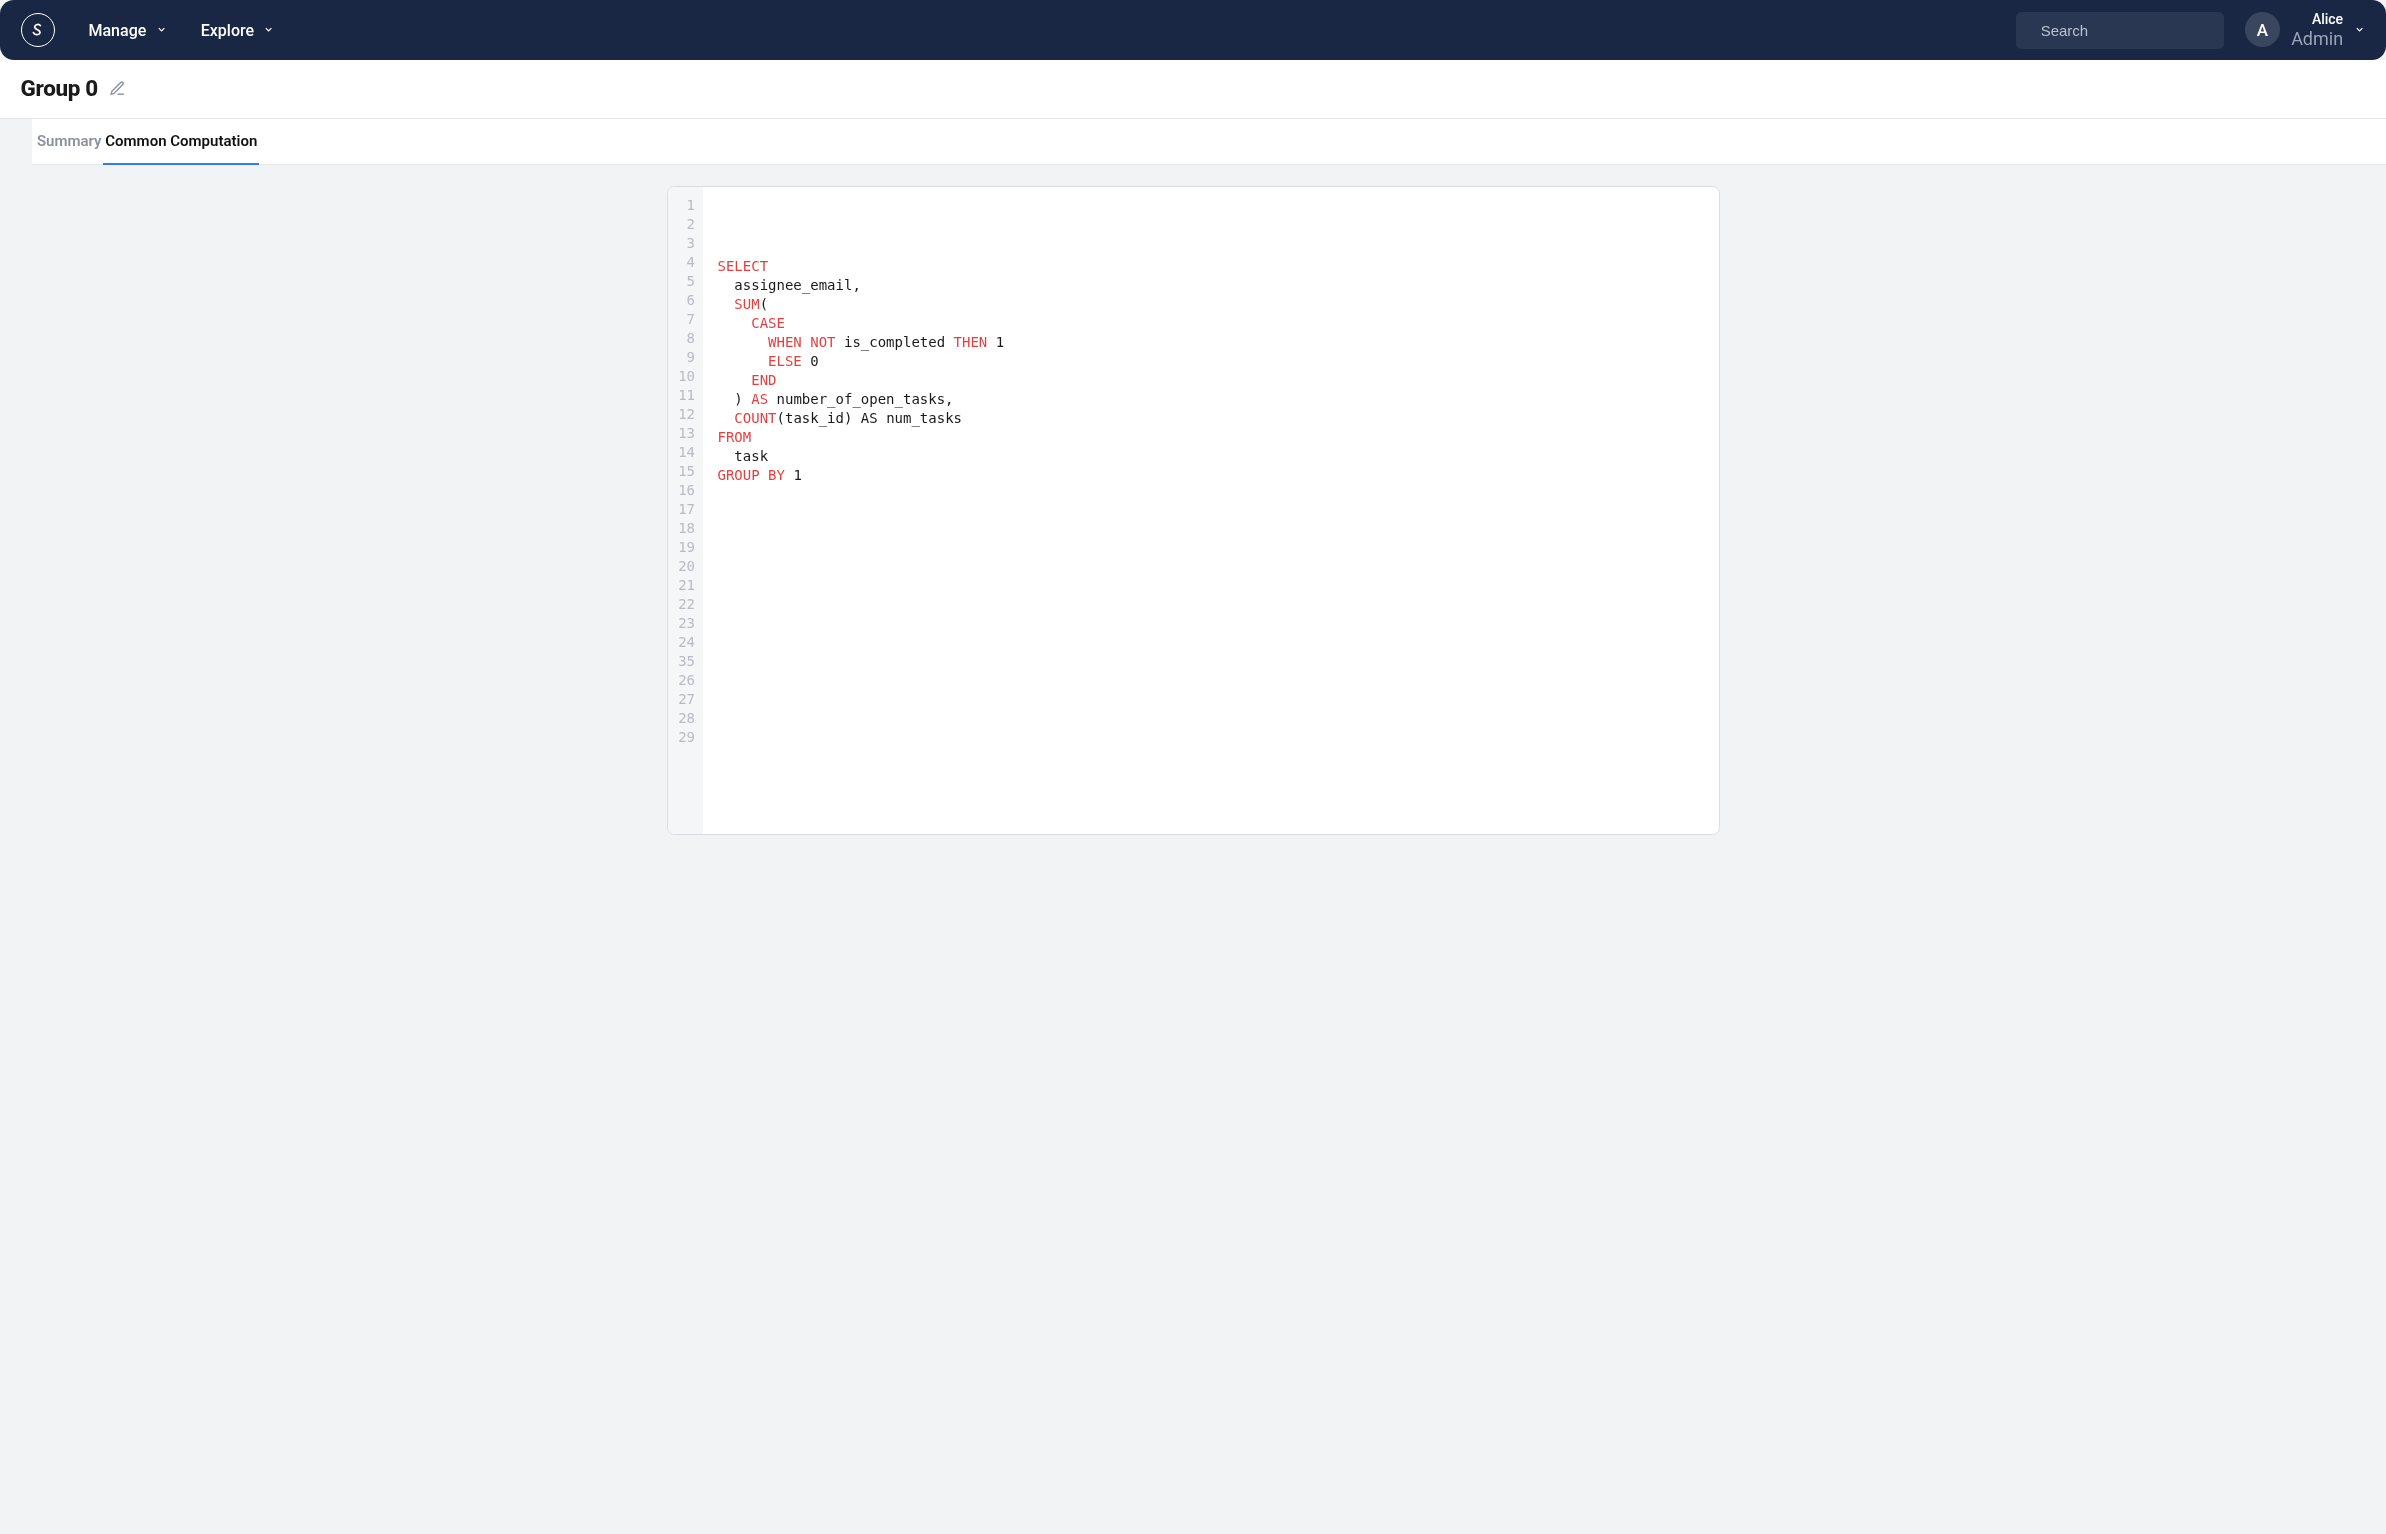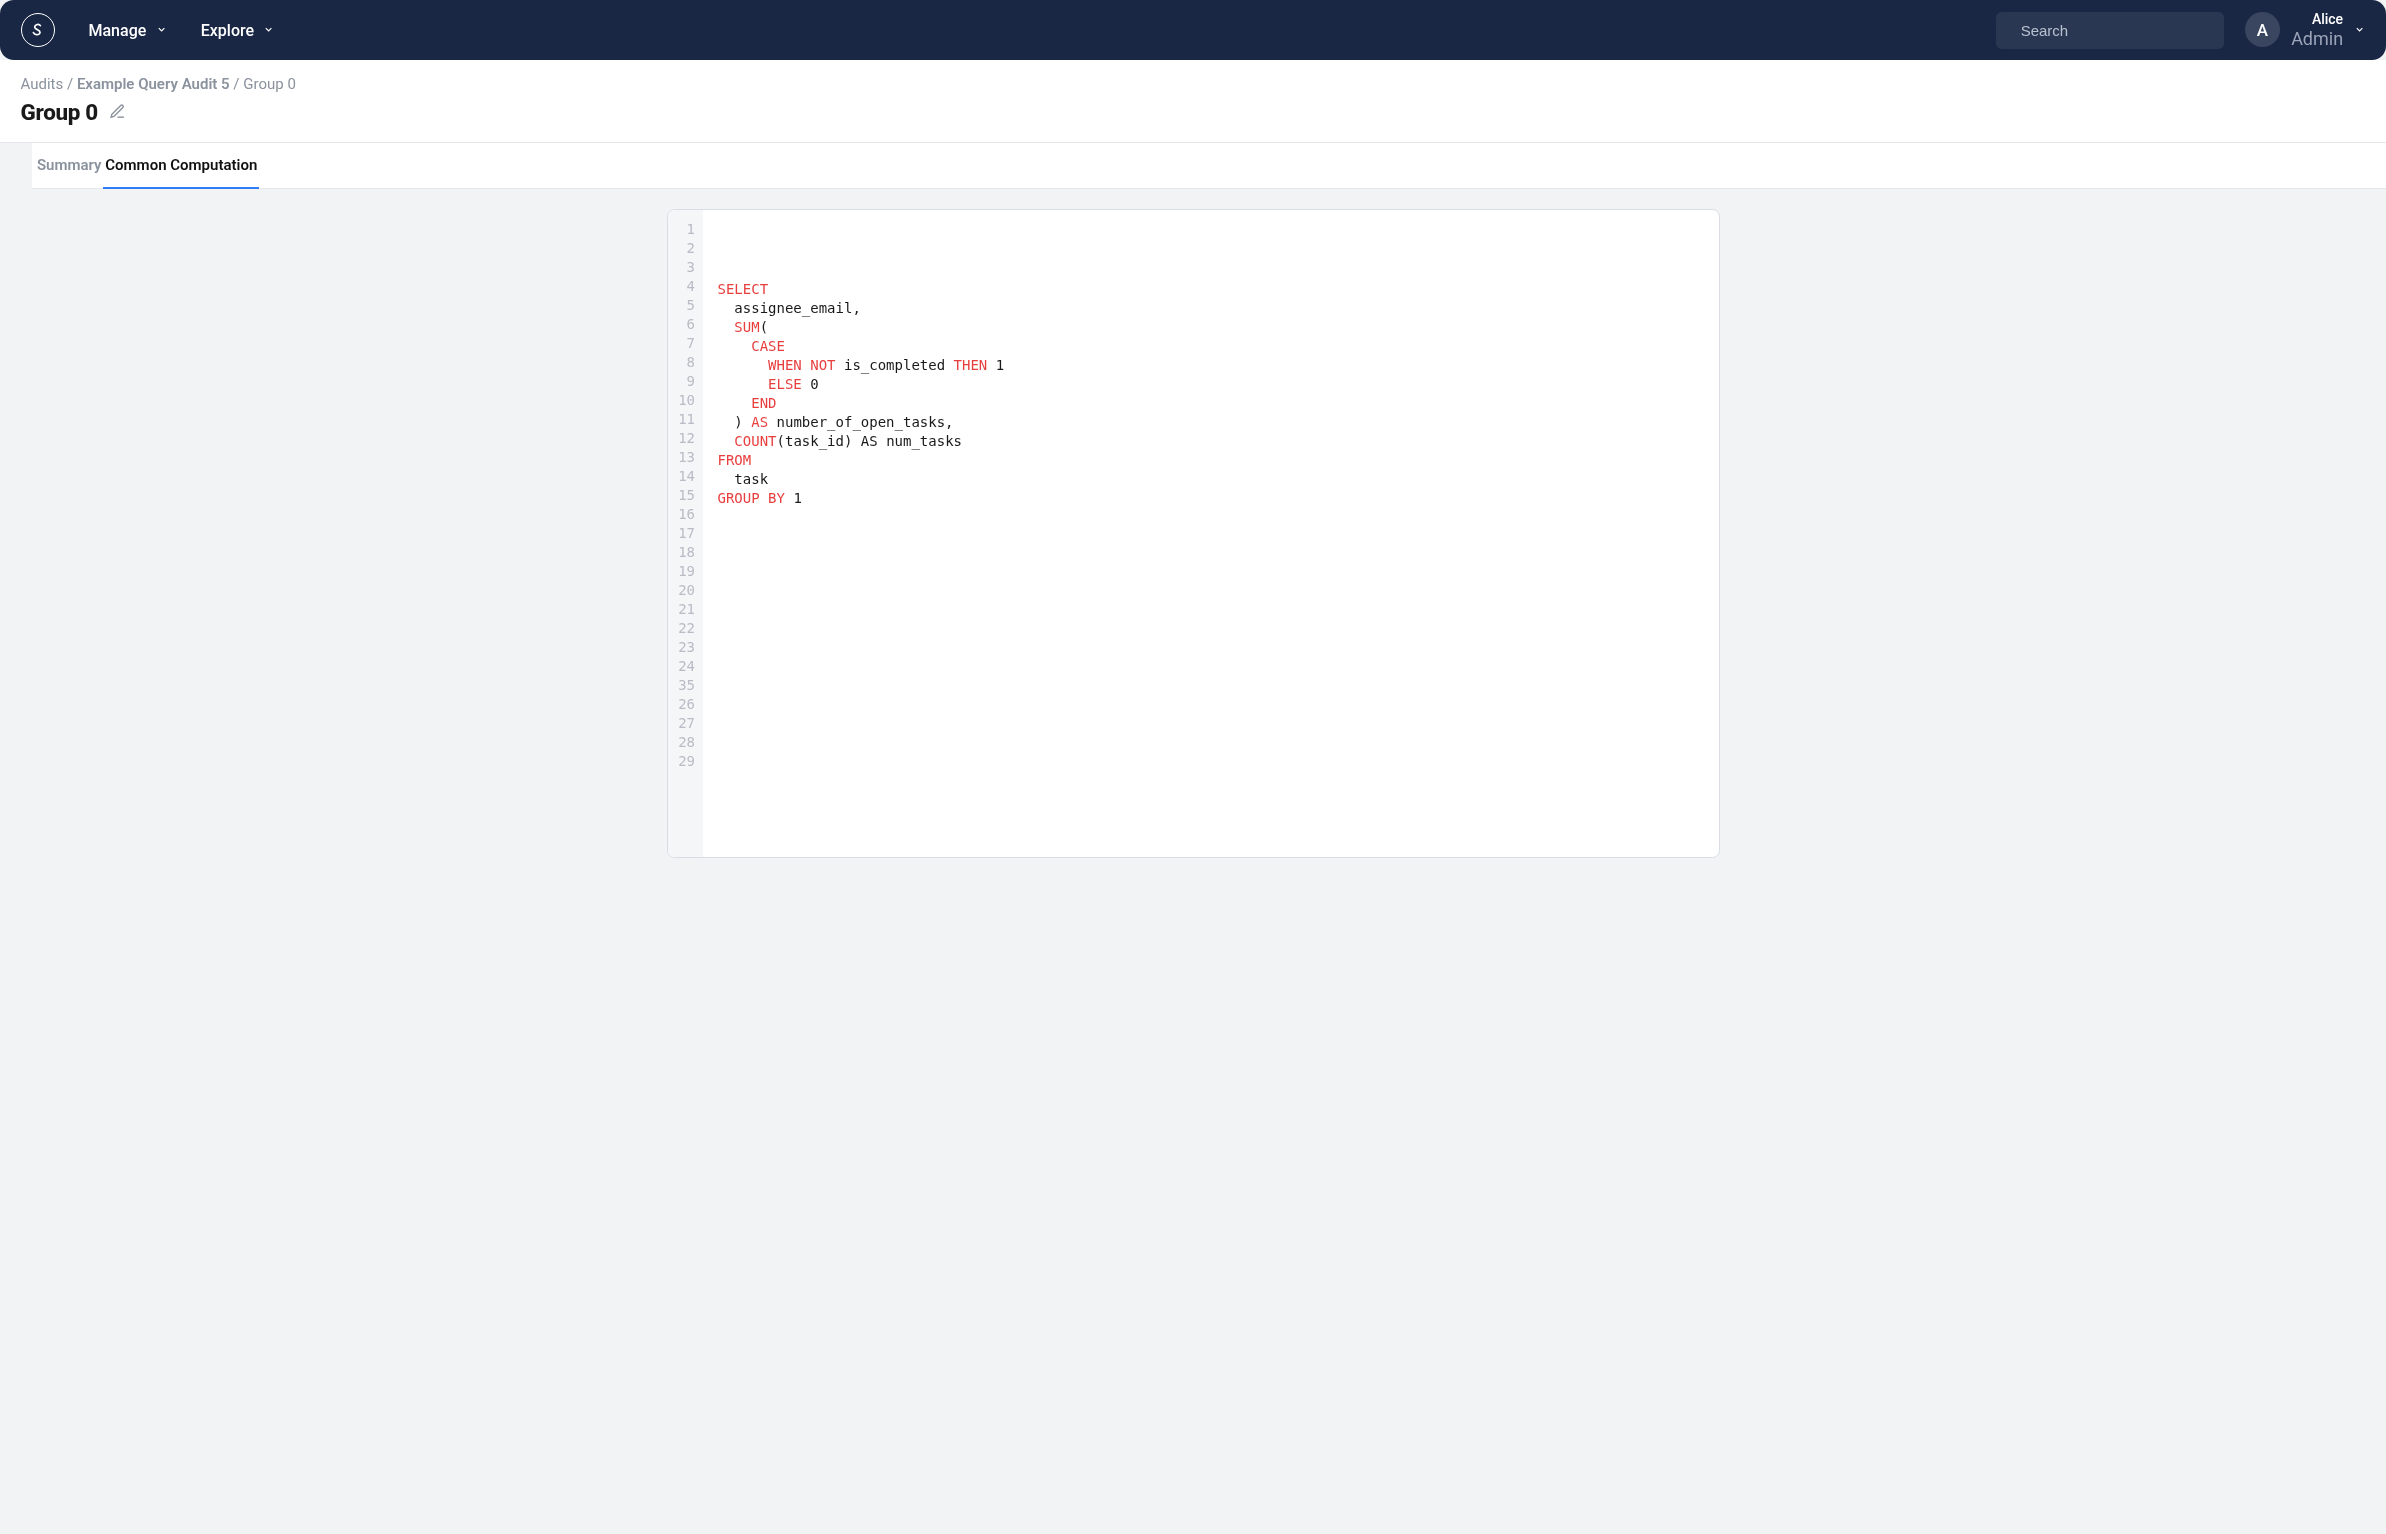--- a/index.html
+++ b/index.html
@@ -42,21 +42,21 @@
   }
   .chevron-down {
     width: 11.2px;
     height: 11.2px;
   }
   .spacer { flex: 1; }
   .search-box {
     background: #2a3752;
     border-radius: 5.6px;
     height: 37px;
-    width: 228px;
+    width: 208px;
     display: flex;
     align-items: center;
     padding: 0 13px;
     gap: 11.2px;
     color: #b8c0d0;
     margin-right: 20.5px;
   }
   .search-box input {
     background: transparent;
     border: none;
@@ -218,21 +218,20 @@
       <span class="user-name">Alice</span>
       <span class="user-role">Admin</span>
     </div>
     <svg class="chevron-down" viewBox="0 0 24 24" fill="none" stroke="#fff" stroke-width="2.5">
       <polyline points="6 9 12 15 18 9"></polyline>
     </svg>
   </div>
 </div>
 
 <div class="titlebar">
-  <div class="breadcrumb" id="breadcrumb"><span class="link">Audits</span><span> / </span><span class="link strong">Example Query Audit 5</span><span> / </span><span>Group 0</span></div>
   <div class="page-title-row">
     <div class="page-title">Group 0</div>
     <svg class="edit-icon" viewBox="0 0 24 24" fill="none" stroke="currentColor" stroke-width="2">
       <path d="M12 20h9"></path>
         <path d="M16.5 3.5a2.12 2.12 0 0 1 3 3L7 19l-4 1 1-4 12.5-12.5z"></path>
     </svg>
   </div>
 </div>
 
 <div class="tabs" id="tabs">

